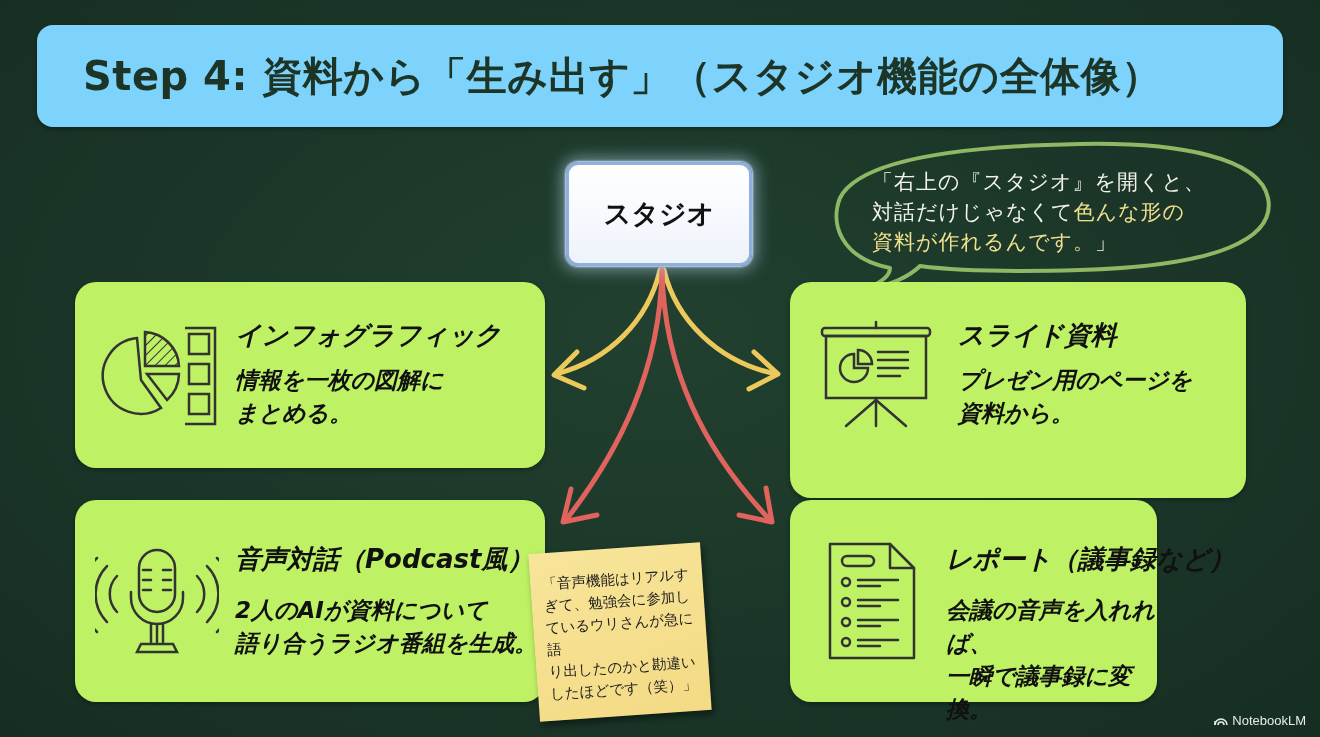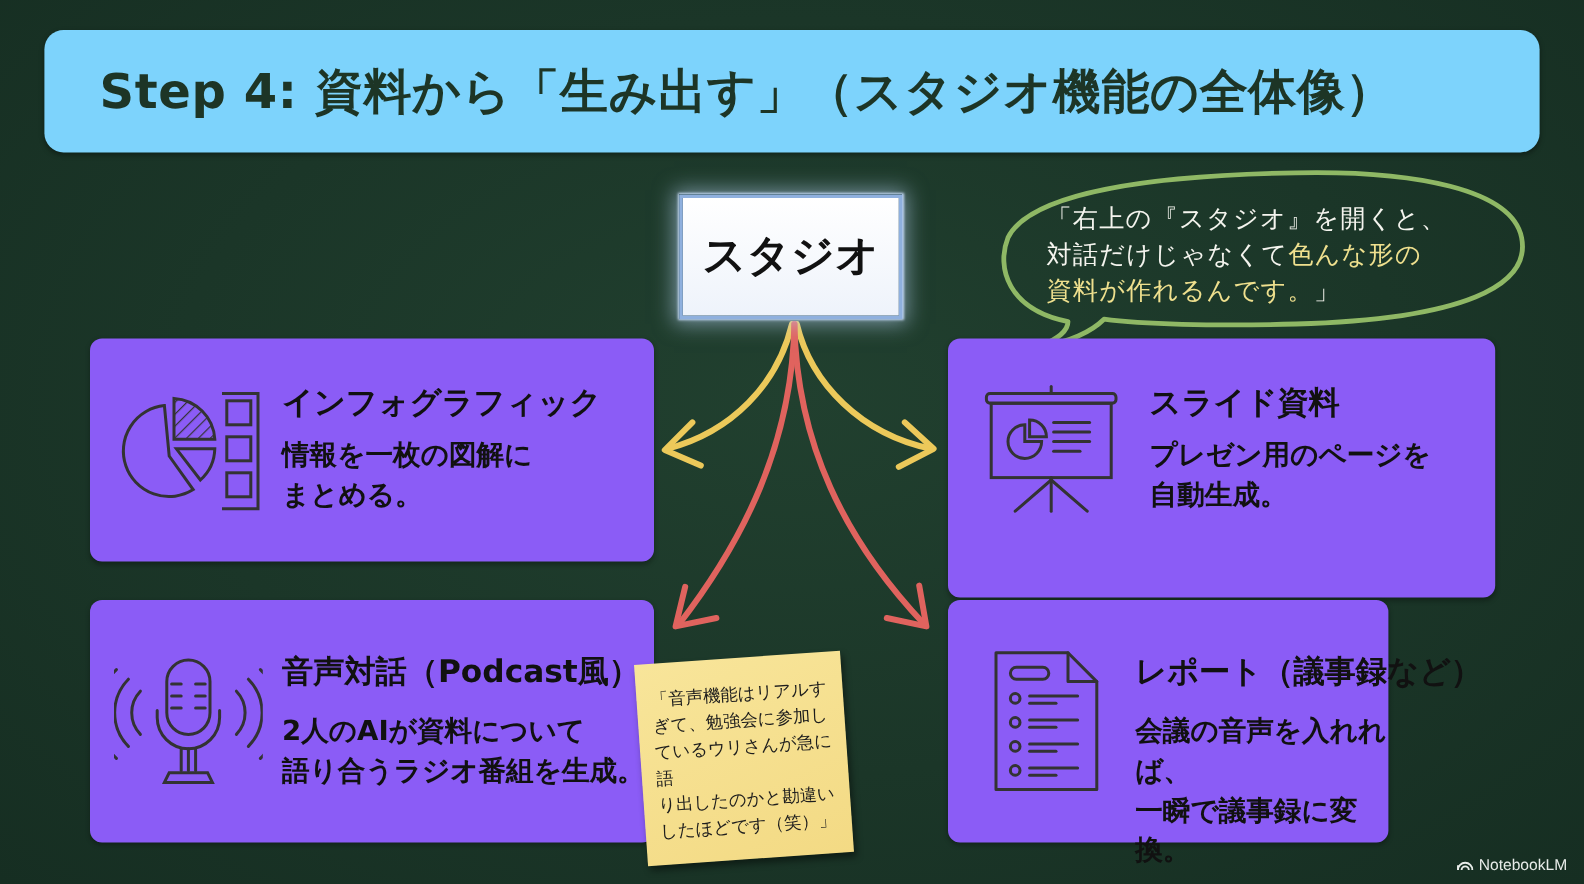--- a/index.html
+++ b/index.html
@@ -16,35 +16,36 @@
       display: flex; align-items: center; padding-left: 46px;
       box-shadow: 0 2px 4px rgba(0,0,0,0.35);
     }
     .title-bar h1 {
       font-size: 40px; font-weight: bold; color: #1d3526; letter-spacing: 0.5px;
       white-space: nowrap;
     }
     .studio-box {
       position: absolute; left: 566px; top: 162px; width: 186px; height: 104px;
       background: linear-gradient(#ffffff, #eef3fb);
-      border: 3px solid #8fb0de; border-radius: 0;
+      border: 3px solid #8fb0de; border-radius: 12px;
       box-shadow: 0 0 16px 4px rgba(190,215,250,0.55), 0 0 2px 1px #c9dcf6;
       display: flex; flex-direction: column; align-items: center; justify-content: center;
-      text-align: center; font-weight: bold; font-size: 36px; line-height: 1.35; color: #111;
+      text-align: center; font-weight: bold; font-size: 27px; line-height: 1.35; color: #111;
     }
     .speech-svg { position: absolute; left: 820px; top: 138px; }
     .speech-text {
       position: absolute; left: 872px; top: 167px; width: 380px;
       font-size: 21px; line-height: 30px; color: #f4f4ee; letter-spacing: 1px;
       white-space: nowrap;
     }
     .speech-text .hl { color: #efe08e; text-align: center; }
     .card {
-      position: absolute; background: #8b5cf6; border-radius: 10px;
+      position: absolute; background: #bef264; border-radius: 21px;
       box-shadow: 0 2px 4px rgba(0,0,0,0.3);
+      font-style: italic;
     }
     .card .icon { position: absolute; }
     .card .card-title {
       position: absolute; font-size: 26px; font-weight: bold; color: #111; white-space: nowrap;
     }
     .card .card-desc {
       position: absolute; font-size: 23px; font-weight: bold; color: #111; line-height: 33px;
       white-space: pre-line;
     }
     #card-infographic { left: 75px; top: 282px; width: 470px; height: 186px; }
@@ -136,21 +137,21 @@
       <line x1="58" y1="40" x2="88" y2="40"></line>
       <line x1="58" y1="48" x2="88" y2="48"></line>
       <line x1="58" y1="56" x2="80" y2="56"></line>
       <line x1="56" y1="78" x2="56" y2="106"></line>
       <line x1="56" y1="80" x2="26" y2="106"></line>
       <line x1="56" y1="80" x2="86" y2="106"></line>
     </g>
   </svg>
   <div class="card-title" style="left:168px;top:36px">スライド資料</div>
   <div class="card-desc" style="left:168px;top:82px">プレゼン用のページを
-自動生成。</div>
+資料から。</div>
 </div>
 
 <div class="card" id="card-audio">
   <svg class="icon" style="left:20px;top:48px" width="124" height="110" viewBox="0 0 124 110">
     <g fill="none" stroke="#333" stroke-width="2.5" stroke-linecap="round">
       <rect x="44" y="2" width="36" height="62" rx="18"></rect>
       <line x1="48" y1="22" x2="56" y2="22"></line>
         <line x1="68" y1="22" x2="76" y2="22"></line>
       <line x1="48" y1="32" x2="56" y2="32"></line>
         <line x1="68" y1="32" x2="76" y2="32"></line>

